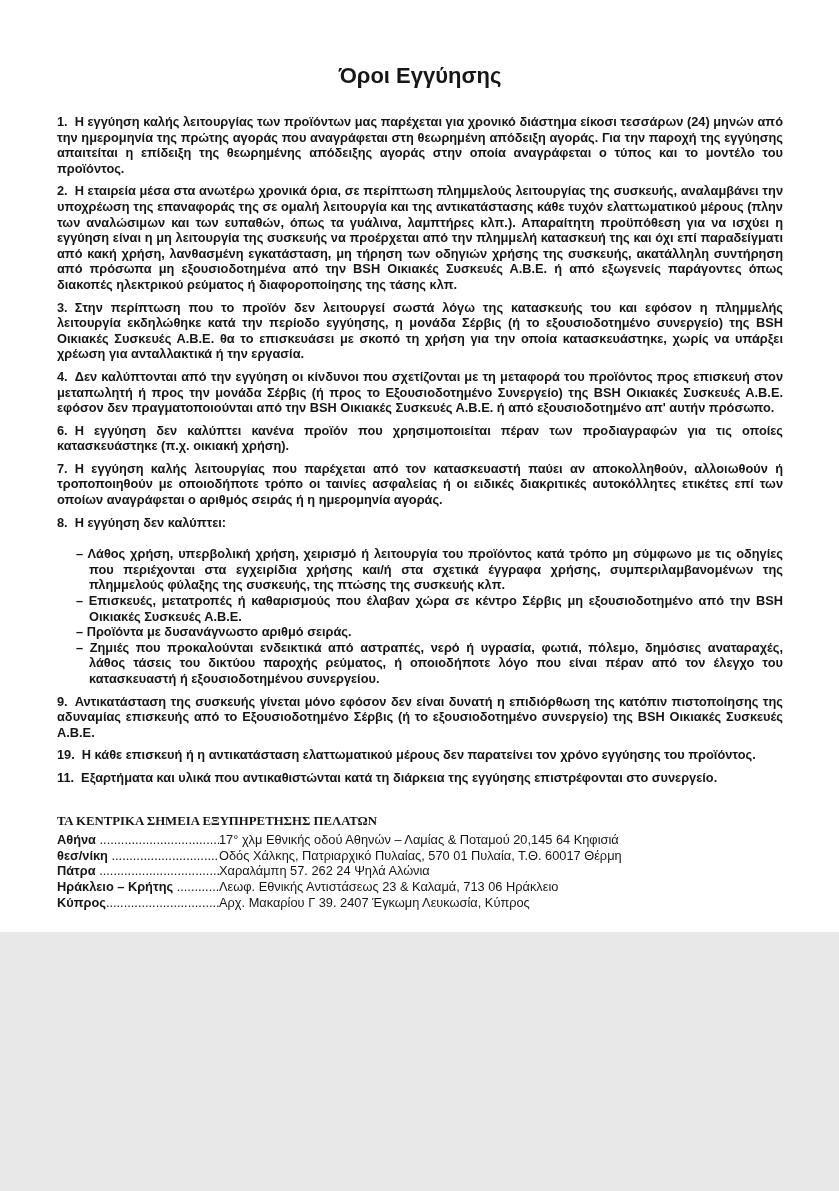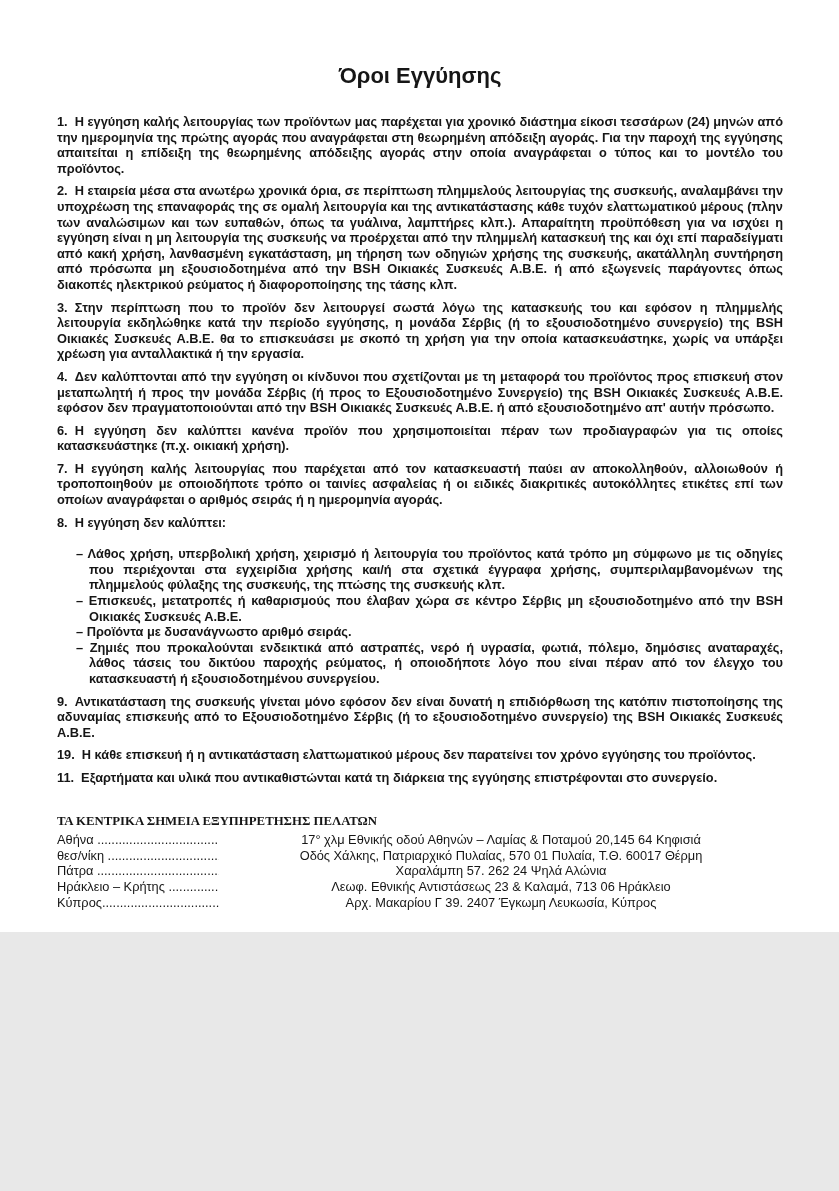--- a/index.html
+++ b/index.html
@@ -33,22 +33,22 @@
   .company { margin-top: 22px; }
   .bold { font-weight: bold; }
   .section-heading { margin-top: 28px; margin-bottom: 3px; font-family: Liberation Serif, serif; }
   .row { display: flex; }
   .left {
     flex: 0 0 162px;
     max-width: 162px;
     white-space: nowrap;
     overflow: hidden;
   }
-  .city { font-weight: normal; }
-  .addr { flex: 1; white-space: nowrap; overflow: hidden; text-align: center; }
+  .city { font-weight: bold; }
+  .addr { flex: 1; white-space: nowrap; overflow: hidden; }
   .hotline-row { margin-top: 42px; }
   .nationwide { margin-top: 32px; font-weight: bold; }
   .footer { position: absolute; left: 57px; top: 1146px; }
 </style>
 </head>
 <body>
 
 <div class="page">
 
   <h1 class="title">Όροι Εγγύησης</h1>

